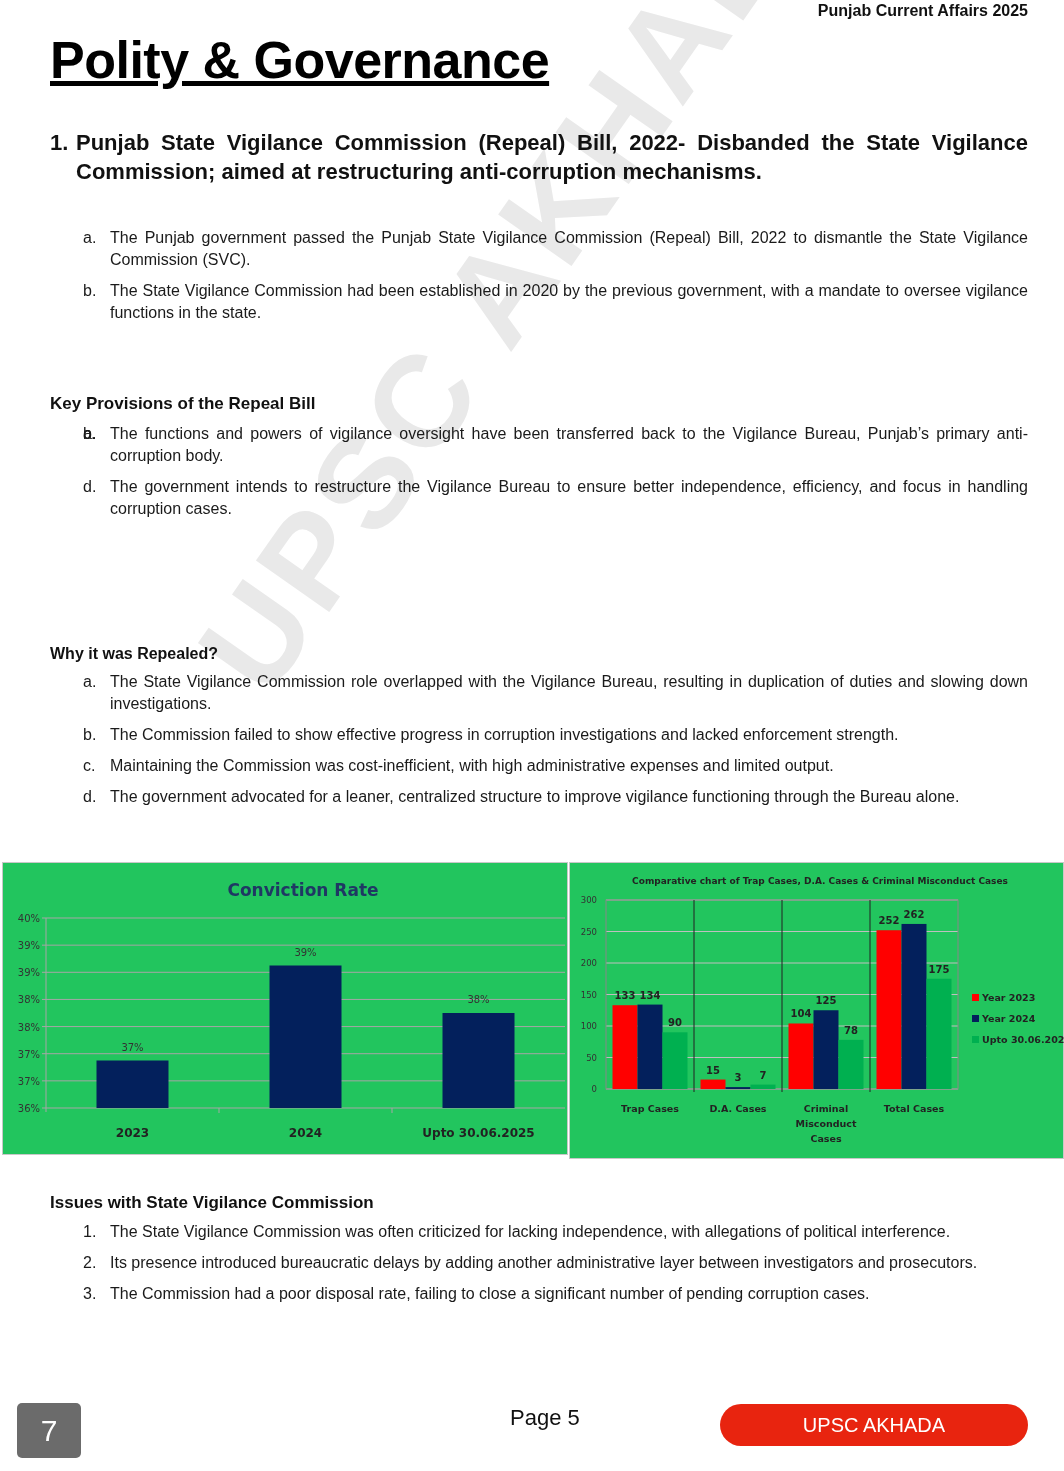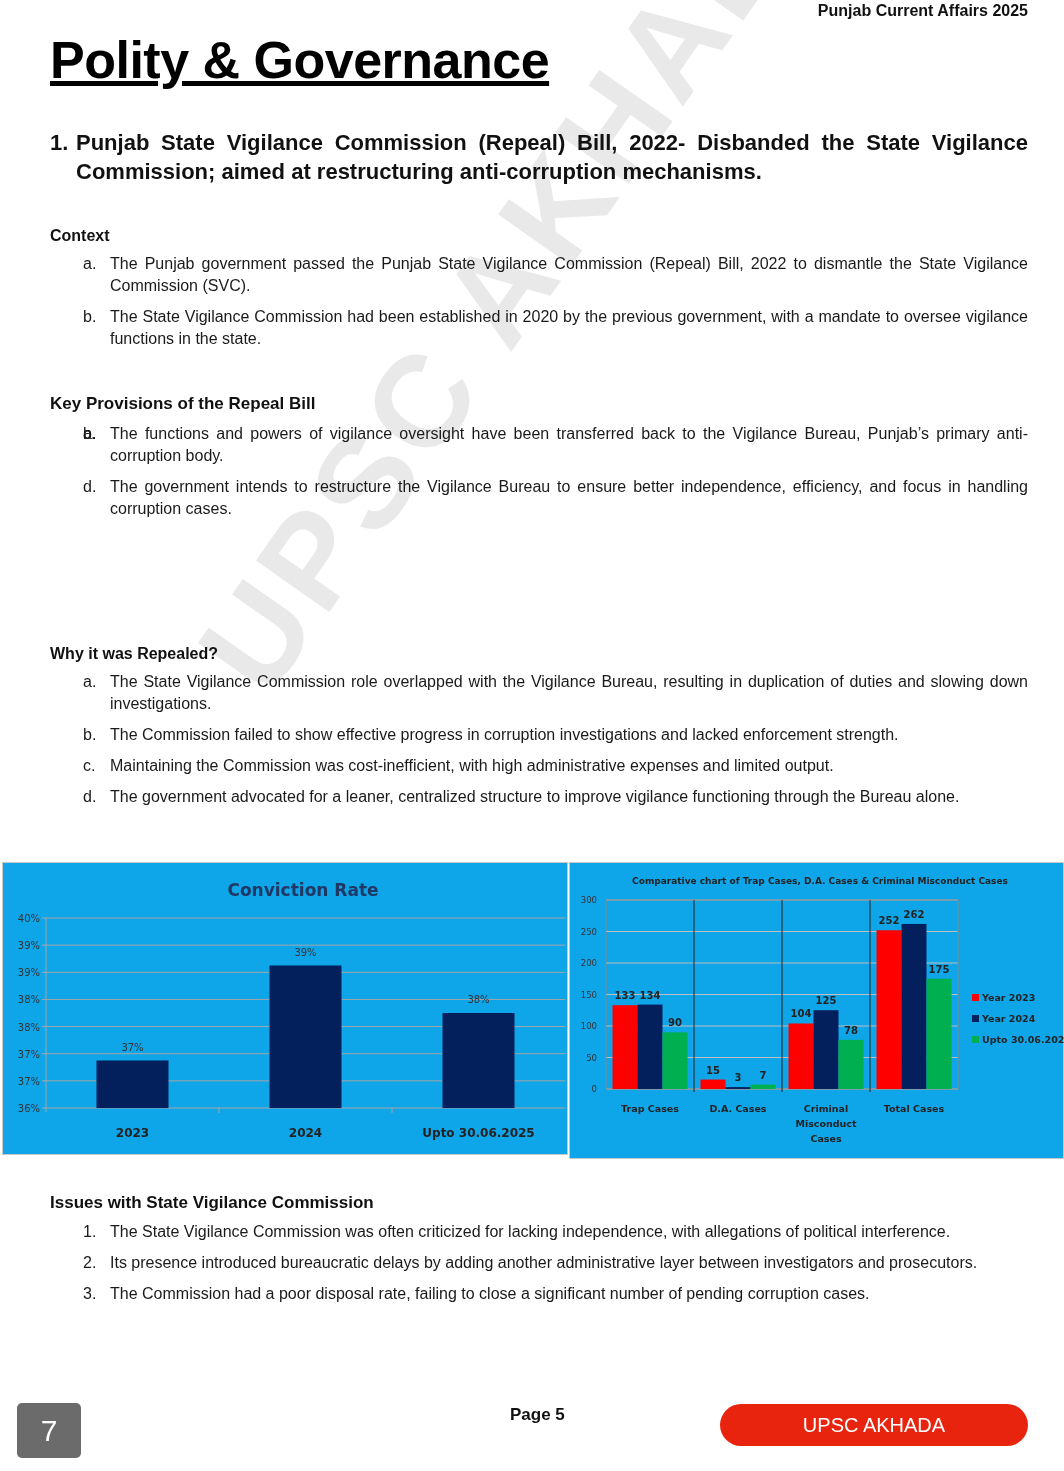--- a/index.html
+++ b/index.html
@@ -16,45 +16,44 @@
   .section { position: absolute; left: 50px; width: 978px; }
   .section h3 { font-size: 17px; font-weight: bold; color: #111; margin-bottom: 8px; }
   .section h3.sm { font-size: 16px; }
   .section ol { list-style: none; }
   .section li { position: relative; padding-left: 60px; font-size: 16px; line-height: 22px; text-align: justify; margin-bottom: 9px; color: #1a1a1a; }
   .section li .mk { position: absolute; left: 33px; top: 0; }
 
   .watermark { position: absolute; left: 230px; top: 600px; font-size: 130px; font-weight: bold; color: #e9e9e9; transform: rotate(-55deg); transform-origin: left center; white-space: nowrap; pointer-events: none; z-index: 0; letter-spacing: 6px; }
   .content-layer { position: relative; z-index: 1; }
 
-  .chart-box { position: absolute; background: #0ea5e9; border: 1px solid #c8c8c8; }
+  .chart-box { position: absolute; background: #22c55e; border: 1px solid #c8c8c8; }
   #chart1 { left: 2px; top: 862px; width: 566px; height: 293px; }
   #chart2 { left: 569px; top: 862px; width: 495px; height: 297px; }
   svg text { font-family: "DejaVu Sans", sans-serif; }
 
   .footer-badge { position: absolute; left: 17px; top: 1403px; width: 64px; height: 55px; background: #6b6b6b; border-radius: 5px; color: #fff; font-size: 30px; text-align: center; line-height: 55px; }
-  .footer-page { position: absolute; left: 510px; top: 1405px; font-size: 17px; font-weight: bold; color: #111; }
+  .footer-page { position: absolute; left: 510px; top: 1405px; font-size: 22px; font-weight: normal; color: #111; }
   .footer-brand { position: absolute; left: 720px; top: 1404px; width: 308px; height: 42px; background: #e8240f; border-radius: 21px; color: #fff; font-size: 20px; text-align: center; line-height: 42px; }
 </style>
 </head>
 <body>
 
 <div class="watermark">UPSC AKHADA</div>
 
 <div class="content-layer">
   <div class="running-head">Punjab Current Affairs 2025</div>
   <h1 class="page-title">Polity &amp; Governance</h1>
 
   <div class="item-title">
     <span class="num">1.</span>
     <span class="txt">Punjab State Vigilance Commission (Repeal) Bill, 2022- Disbanded the State Vigilance Commission; aimed at restructuring anti-corruption mechanisms.</span>
   </div>
 
   <div class="section" style="top:227px">
-    <h3 class="sm">Context</h3>
     <ol>
       <li><span class="mk">a.</span><span>The Punjab government passed the Punjab State Vigilance Commission (Repeal) Bill, 2022 to dismantle the State Vigilance Commission (SVC).</span></li>
       <li><span class="mk">b.</span><span>The State Vigilance Commission had been established in 2020 by the previous government, with a mandate to oversee vigilance functions in the state.</span></li>
     </ol>
   </div>
 
   <div class="section" style="top:394px">
     <h3>Key Provisions of the Repeal Bill</h3>
     <ol>
       <li><span class="mk">a.</span></li>

